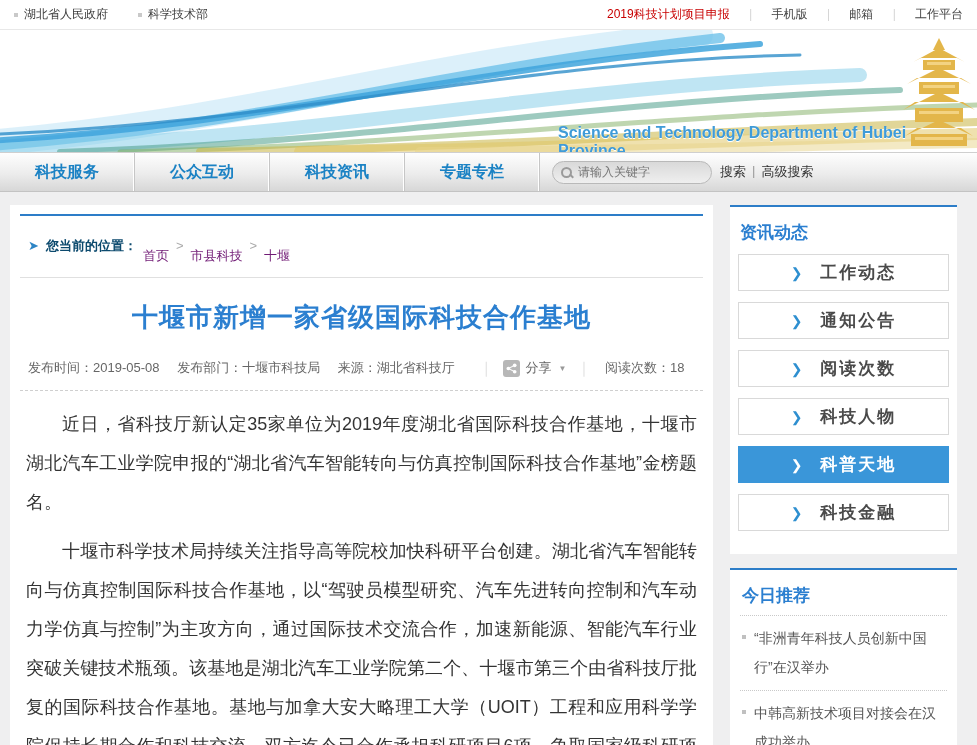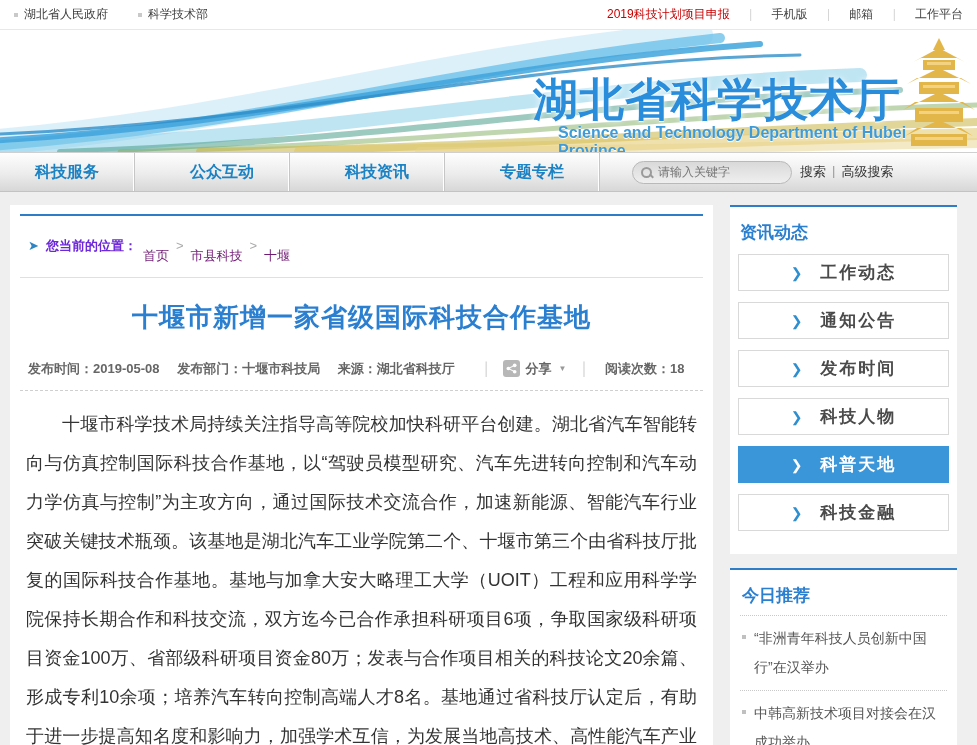--- a/index.html
+++ b/index.html
@@ -20,21 +20,21 @@
   .banner { height:122px; position:relative; background:#fff; overflow:hidden; }
   .banner svg.waves { position:absolute; left:0; top:0; }
   .banner-title { position:absolute; left:533px; top:40px; font-size:45px; font-weight:bold;
     color:#2a8ddb; letter-spacing:1px; text-shadow:0 1px 0 #fff, 0 0 6px rgba(255,255,255,.9); }
   .banner-sub { position:absolute; left:558px; top:94px; font-size:16px; font-weight:bold;
     color:#3f9bd8; text-shadow:0 1px 0 #fff; }
   .pagoda { position:absolute; right:2px; top:6px; }
 
   
   .nav { height:40px; background:linear-gradient(#fefefe,#ececec 55%,#d7d7d7);
-    border-top:1px solid #cfcfcf; border-bottom:1px solid #c3c3c3; display:flex; align-items:stretch;gap:20px; }
+    border-top:1px solid #cfcfcf; border-bottom:1px solid #c3c3c3; display:flex; align-items:stretch; }
   .nav-item { width:135px; display:flex; align-items:center; justify-content:center;
     color:#1b82c4; font-size:16px; font-weight:bold; border-right:1px solid #c6c6c6;
     box-shadow:inset -1px 0 0 #fff; cursor:pointer; }
   .nav-search { flex:1; display:flex; align-items:center; padding-left:12px; gap:8px; }
   .search-pill { width:160px; height:23px; border:1px solid #b9b9b9; border-radius:12px;
     background:linear-gradient(#d9d9d9,#efefef); display:flex; align-items:center; padding:0 8px; gap:6px; }
   .search-pill input { border:none; outline:none; background:transparent; width:120px;
     font-size:12px; color:#888; font-family:inherit; }
   .mag { width:11px; height:11px; border:2px solid #9a9a9a; border-radius:50%; position:relative; flex:none; }
   .mag::after { content:""; position:absolute; width:5px; height:2px; background:#9a9a9a;
@@ -46,29 +46,29 @@
   
   .page { background:#efeff0; height:553px; display:flex; padding:13px 10px 0 10px; gap:17px; }
   .panel { background:#fff; }
   .main-panel { width:703px; padding:9px 10px; height:540px; }
   .side-col { width:227px; display:flex; flex-direction:column; gap:14px;border-radius:19px; }
 
   
   .crumb-box { border-top:2px solid #2d7dc8; border-bottom:1px solid #e0e0e0; padding:10px 2px 12px 8px;
     font-size:13px; color:#888; display:flex; align-items:center; }
   .crumb-arrow { color:#2d85c5; font-size:13px; margin-right:7px; }
-  .crumb-label { color:#6d28d9; font-weight:bold; margin-right:6px; }
+  .crumb-label { color:#0c4a6e; font-weight:bold; margin-right:6px; }
   .crumb-item { color:#701a75; cursor:pointer;margin-top:21px; }
   .crumb-gt { margin:0 7px; color:#aaa; }
 
   
   .art-title { text-align:center; color:#2b7fd0; font-size:26px; font-weight:bold;
     padding:22px 0 18px 0; letter-spacing:1px; }
-  .meta-row { display:flex; align-items:center; font-size:13px; color:#666;
-    border-bottom:1px dashed #cfcfcf; padding:6px 4px 12px 8px;font-weight:bold; }
+  .meta-row { display:flex; align-items:flex-start; font-size:13px; color:#666;
+    border-bottom:1px dashed #cfcfcf; padding:6px 4px 12px 8px; }
   .meta-left span { margin-right:14px; }
   .meta-div { color:#ddd; margin:0 10px; font-size:15px; }
   .share-wrap { display:flex; align-items:center; gap:5px; cursor:pointer; }
   .share-ico { width:17px; height:17px; background:#b7b7b7; border-radius:3px; display:flex;
     align-items:center; justify-content:center; }
   .share-caret { font-size:8px; color:#999; margin-left:2px; }
   .read-count { margin-left:4px; }
 
   .art-body { padding:14px 6px 0 6px; }
   .art-body p { font-size:18px; color:#333; line-height:39px; text-indent:2em;
@@ -144,21 +144,20 @@
       <polygon points="2,100 36,84 70,100 58,92 14,92"></polygon>
       <rect x="8" y="98" width="56" height="12"></rect>
     </g>
     <g fill="#f3d382">
       <rect x="24" y="26" width="24" height="3"></rect>
       <rect x="20" y="49" width="32" height="3"></rect>
       <rect x="16" y="75" width="40" height="3"></rect>
       <rect x="12" y="101" width="48" height="3"></rect>
     </g>
   </svg>
-  <div class="banner-title">湖北省科学技术厅</div>
   <div class="banner-sub">Science and Technology Department of Hubei Province</div>
 </div>
 
 <div class="nav">
   <div class="nav-item">科技服务</div>
   <div class="nav-item">公众互动</div>
   <div class="nav-item">科技资讯</div>
   <div class="nav-item">专题专栏</div>
   <div class="nav-search">
     <div class="search-pill">
@@ -208,38 +207,39 @@
             </svg>
         </span>
         <span>分享</span>
         <span class="share-caret">▼</span>
       </div>
       <span class="meta-div">｜</span>
       <span class="read-count">阅读次数：18</span>
     </div>
 
     <div class="art-body">
+      <p>近日，省科技厅新认定35家单位为2019年度湖北省国际科技合作基地，十堰市湖北汽车工业学院申报的“湖北省汽车智能转向与仿真控制国际科技合作基地”金榜题名。</p>
       <p>十堰市科学技术局持续关注指导高等院校加快科研平台创建。湖北省汽车智能转向与仿真控制国际科技合作基地，以“驾驶员模型研究、汽车先进转向控制和汽车动力学仿真与控制”为主攻方向，通过国际技术交流合作，加速新能源、智能汽车行业突破关键技术瓶颈。该基地是湖北汽车工业学院第二个、十堰市第三个由省科技厅批复的国际科技合作基地。基地与加拿大安大略理工大学（UOIT）工程和应用科学学院保持长期合作和科技交流，双方迄今已合作承担科研项目6项，争取国家级科研项目资金100万、省部级科研项目资金80万；发表与合作项目相关的科技论文20余篇、形成专利10余项；培养汽车转向控制高端人才8名。基地通过省科技厅认定后，有助于进一步提高知名度和影响力，加强学术互信，为发展当地高技术、高性能汽车产业争取更广阔的国际合作空间。</p>
     </div>
   </div>
 
   <div class="side-col">
     <div class="side-card">
       <div class="side-title">资讯动态</div>
       <div class="side-btn">
         <span class="chev">❯</span>
         <span class="lbl">工作动态</span>
       </div>
       <div class="side-btn">
         <span class="chev">❯</span>
         <span class="lbl">通知公告</span>
       </div>
       <div class="side-btn">
         <span class="chev">❯</span>
-        <span class="lbl">发布时间</span>
+        <span class="lbl">阅读次数</span>
       </div>
       <div class="side-btn">
         <span class="chev">❯</span>
         <span class="lbl">科技人物</span>
       </div>
       <div class="side-btn active">
         <span class="chev">❯</span>
         <span class="lbl">科普天地</span>
       </div>
       <div class="side-btn">

